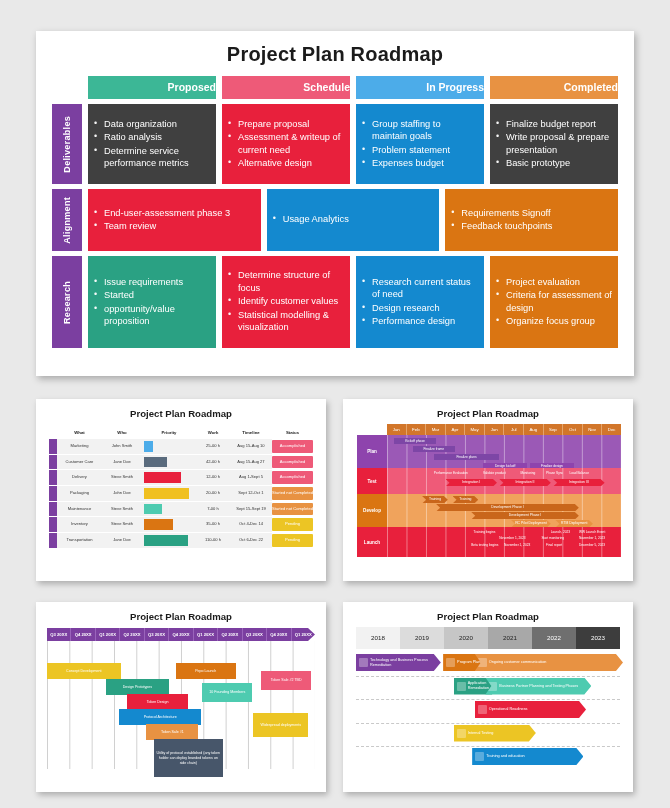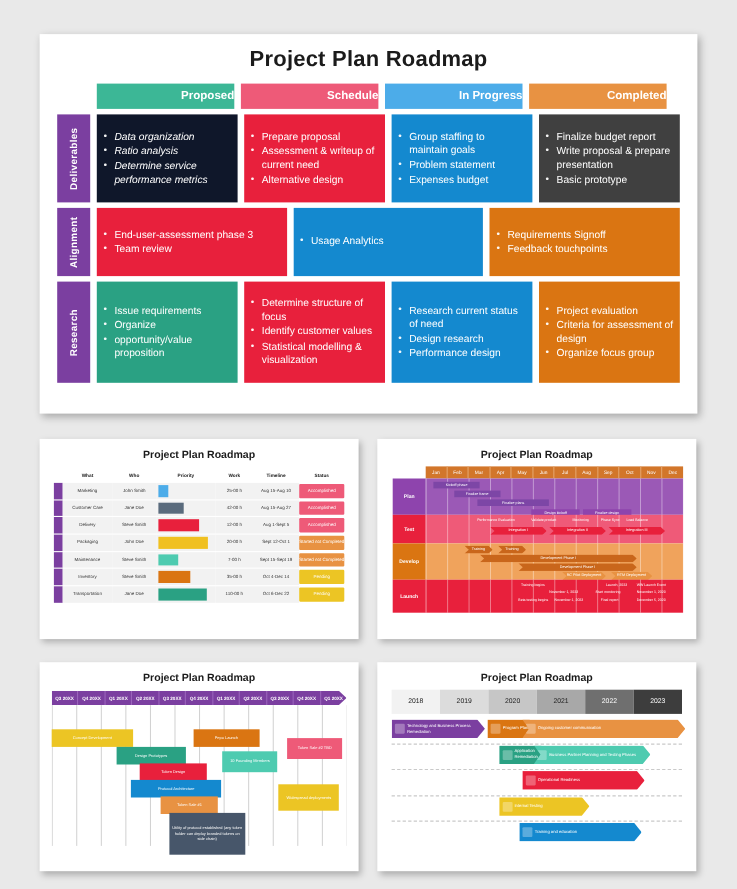--- a/index.html
+++ b/index.html
@@ -22,21 +22,21 @@
     font-size:20px;letter-spacing:.2px;padding-top:12px;
   }
   .matrix{
     position:absolute;left:16px;top:45px;width:566px;
   }
   .mx-headrow{display:flex;margin-left:36px;}
   .mx-head{
     flex:1;margin-right:6px;height:23px;line-height:23px;
     text-align:right;color:#fff;font-weight:bold;font-size:10.5px;
   }
-  .mx-head:last-child{margin-right:12px;}
+  .mx-head:last-child{margin-right:0;}
   .mx-row{display:flex;margin-top:5px;}
   .mx-rowlabel{
     width:30px;margin-right:6px;
     display:flex;align-items:center;justify-content:center;
     color:#fff;font-weight:bold;font-size:9px;
   }
   .mx-rowlabel span{
     writing-mode:vertical-rl;transform:rotate(180deg);
     letter-spacing:.3px;
   }
@@ -129,21 +129,21 @@
         <div class="mx-headrow">
           <div class="mx-head" style="background: rgb(60, 183, 150);">Proposed</div>
           <div class="mx-head" style="background: rgb(238, 90, 120);">Schedule</div>
           <div class="mx-head" style="background: rgb(76, 172, 233);">In Progress</div>
           <div class="mx-head" style="background: rgb(232, 146, 66);">Completed</div>
         </div>
         <div class="mx-row" style="height: 80px;">
           <div class="mx-rowlabel" style="background: rgb(123, 63, 160);">
             <span>Deliverables</span>
           </div>
-          <div class="mx-cell" style="background: #0f172a; font-style: italic;">
+          <div class="mx-cell" style="background: #404040;">
             <ul>
               <li>Data organization</li>
               <li>Ratio analysis</li>
               <li>Determine service performance metrics</li>
             </ul>
           </div>
           <div class="mx-cell" style="background: rgb(232, 32, 60);">
             <ul>
               <li>Prepare proposal</li>
               <li>Assessment &amp; writeup of current need</li>
@@ -187,21 +187,21 @@
             </ul>
           </div>
         </div>
         <div class="mx-row" style="height: 92px; justify-content: center;">
           <div class="mx-rowlabel" style="background: rgb(123, 63, 160);">
             <span>Research</span>
           </div>
           <div class="mx-cell" style="background: rgb(42, 161, 131);">
             <ul>
               <li>Issue requirements</li>
-              <li>Organize</li>
+              <li>Started</li>
               <li>opportunity/value proposition</li>
             </ul>
           </div>
           <div class="mx-cell" style="background: rgb(232, 32, 60);">
             <ul>
               <li>Determine structure of focus</li>
               <li>Identify customer values</li>
               <li>Statistical modelling &amp; visualization</li>
             </ul>
           </div>

